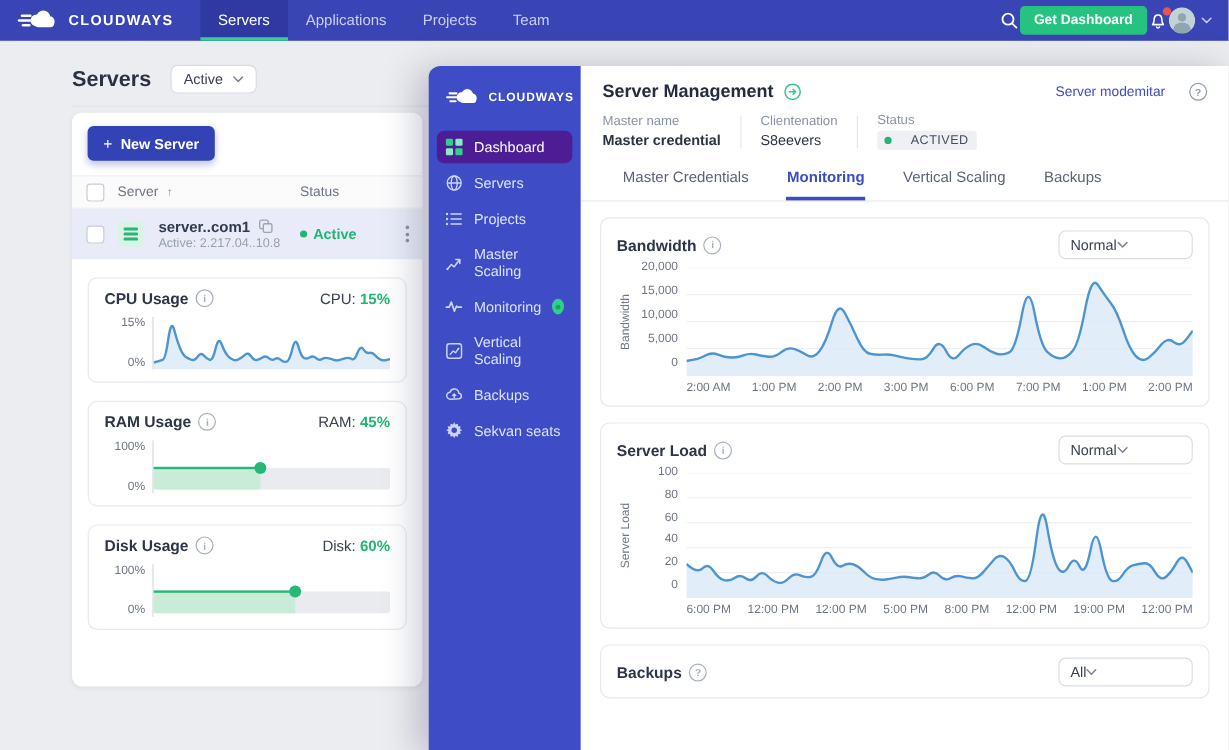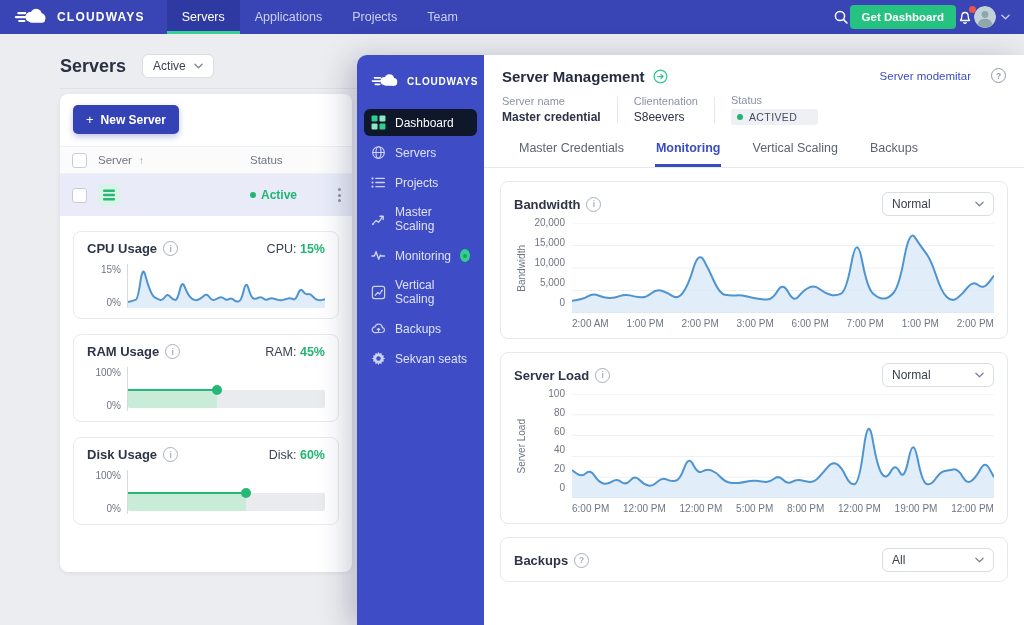--- a/index.html
+++ b/index.html
@@ -68,48 +68,48 @@
   .pdot{position:absolute;right:-5px;top:-5px;width:10px;height:10px;border-radius:50%;background:#25b876;}
 
   
   .overlay{position:absolute;top:55px;left:357px;right:0;bottom:0;display:flex;z-index:10;box-shadow:-8px 4px 30px rgba(20,30,70,.25);border-top-left-radius:10px;overflow:hidden;}
   .side{width:127px;background:#3e4dc5;flex:none;display:flex;flex-direction:column;}
   .side-logo{display:flex;align-items:center;gap:6px;padding:17px 12px 15px 14px;}
   .side-logo svg{width:30px;height:18px;flex:none;}
   .side-brand{color:#fff;font-size:10px;font-weight:bold;letter-spacing:.8px;}
   .side-items{padding:4px 7px;}
   .side-item{display:flex;align-items:center;gap:9px;padding:6px 7px;border-radius:6px;color:#dde2fa;font-size:12px;margin-bottom:3px;cursor:pointer;}
-  .side-item.active{background:#0f172a;color:#fff;}
+  .side-item.active{background:#4c1d95;color:#fff;}
   .side-item .sicon{width:15px;height:15px;flex:none;color:#ccd3f6;display:flex;}
   .side-item .sicon svg{width:15px;height:15px;}
   .side-badge{margin-left:auto;width:13px;height:13px;border-radius:50%;background:#2fd08c;display:flex;align-items:center;justify-content:center;}
   .side-badge i{width:4px;height:4px;border-radius:50%;background:#1d9e67;}
 
   .panel{flex:1;background:#fff;overflow:hidden;display:flex;flex-direction:column;}
-  .panel-head{display:flex;align-items:flex-start;padding:13px 18px 0 18px;}
+  .panel-head{display:flex;align-items:center;padding:13px 18px 0 18px;}
   .panel-title{font-size:15px;font-weight:bold;color:#252c40;display:flex;align-items:center;gap:8px;}
   .panel-title svg{width:15px;height:15px;}
   .panel-link{margin-left:auto;color:#3b4cbe;font-size:11.5px;display:flex;align-items:center;gap:20px;cursor:pointer;}
   .panel-link .cicon{border-color:#8f97a8;color:#8f97a8;}
   .info-row{display:flex;align-items:center;padding:9px 18px 0 18px;}
   .info-group{display:flex;flex-direction:column;gap:3px;}
   .info-label{font-size:11px;color:#8a93a3;}
   .info-value{font-size:12px;color:#2c3345;}
   .info-value.bold{font-weight:bold;}
   .info-div{width:1px;height:26px;background:#e3e6eb;margin:0 16px;}
-  .status-pill{display:inline-flex;align-items:center;gap:6px;background:#eef0f3;border-radius:3px;padding:2px 21px 2px 6px;font-size:10.5px;color:#454d60;letter-spacing:.4px;}
+  .status-pill{display:inline-flex;align-items:center;gap:16px;background:#eef0f3;border-radius:3px;padding:2px 7px 2px 6px;font-size:10.5px;color:#454d60;letter-spacing:.4px;}
   .tabs{display:flex;gap:30px;padding:8px 26px 0 34px;border-bottom:1px solid #e6e9ed;}
   .tab{font-size:12.5px;color:#5c6474;padding:8px 1px 9px 1px;cursor:pointer;border-bottom:3px solid transparent;}
   .tab.active{color:#3b4cbe;font-weight:bold;border-bottom-color:#3b4cbe;}
   .panel-sub{font-size:11.5px;color:#7b8494;padding:11px 18px 0 18px;}
 
   .sec-card{margin:13px 16px 0 16px;border:1px solid #e5e8ec;border-radius:8px;padding:10px 13px 9px 13px;flex:none;}
   .sec-head{display:flex;align-items:center;}
   .sec-title{font-size:13px;font-weight:bold;color:#2e3548;display:flex;align-items:center;gap:6px;}
-  .sec-select{margin-left:auto;display:flex;align-items:center;justify-content:space-between;width:92px;border:1px solid #d9dee4;border-radius:6px;padding:4px 9px;font-size:12px;color:#39404f;cursor:pointer;}
+  .sec-select{margin-left:auto;display:flex;align-items:center;width:92px;border:1px solid #d9dee4;border-radius:6px;padding:4px 9px;font-size:12px;color:#39404f;cursor:pointer;}
   .sec-select .chev{color:#7b8494;}
   .chart-grid{display:grid;grid-template-columns:14px 44px 1fr;margin-top:7px;}
   .ylab-cell{display:flex;align-items:center;justify-content:center;}
   .ylab{writing-mode:vertical-rl;transform:rotate(180deg);font-size:10px;color:#6e7683;}
   .yticks{display:flex;flex-direction:column;justify-content:space-between;align-items:flex-end;padding-right:7px;font-size:10px;color:#6e7683;transform:translateY(-5px);}
   .yticks span{height:10px;line-height:10px;}
   .plot svg{display:block;width:100%;}
   .xlabels{grid-column:3;display:flex;justify-content:space-between;font-size:10px;color:#6e7683;margin-top:5px;}
 </style>
 </head>
@@ -197,20 +197,30 @@
         <span class="col-check">
             <span class="checkbox"></span>
           </span>
         <span class="col-main">
           <svg class="srv-icon" viewBox="0 0 22 22">
               <rect width="22" height="22" rx="5" fill="#d9f4e7"></rect>
               <rect x="5" y="5.5" width="12" height="2.6" rx="1" fill="#27b877"></rect>
               <rect x="5" y="9.7" width="12" height="2.6" rx="1" fill="#27b877"></rect>
               <rect x="5" y="13.9" width="12" height="2.6" rx="1" fill="#27b877"></rect>
             </svg>
+          <span class="srv-texts">
+            <span class="srv-name">
+              <span>server..com1</span>
+              <svg class="copy-icon" viewBox="0 0 14 14" fill="none" stroke="#9aa3b2" stroke-width="1.2">
+                  <rect x="4.8" y="4.8" width="7.7" height="7.7" rx="1.4"></rect>
+                  <path d="M9.2 4.8V3.2A1.7 1.7 0 0 0 7.5 1.5H3.2A1.7 1.7 0 0 0 1.5 3.2v4.3a1.7 1.7 0 0 0 1.7 1.7h1.6"></path>
+                </svg>
+            </span>
+            <span class="srv-sub">Active: 2.217.04..10.8</span>
+          </span>
         </span>
         <span class="col-status">
           <span class="status-active">
             <i class="gdot"></i>
             <span>Active</span>
           </span>
         </span>
         <span class="col-kebab">
           <span class="kebab">
               <i></i>
@@ -399,21 +409,21 @@
             </svg>
         </span>
         <span class="panel-link">
           <span>Server modemitar</span>
           <span class="cicon">?</span>
         </span>
       </div>
 
       <div class="info-row" id="info-row">
           <div class="info-group">
-            <span class="info-label">Server name</span>
+            <span class="info-label">Master name</span>
             <span class="info-value bold">Master credential</span>
           </div>
           <span class="info-div"></span>
           <div class="info-group">
             <span class="info-label">Clientenation</span>
             <span class="info-value">S8eevers</span>
           </div>
           <span class="info-div"></span>
           <div class="info-group">
             <span class="info-label">Status</span>

